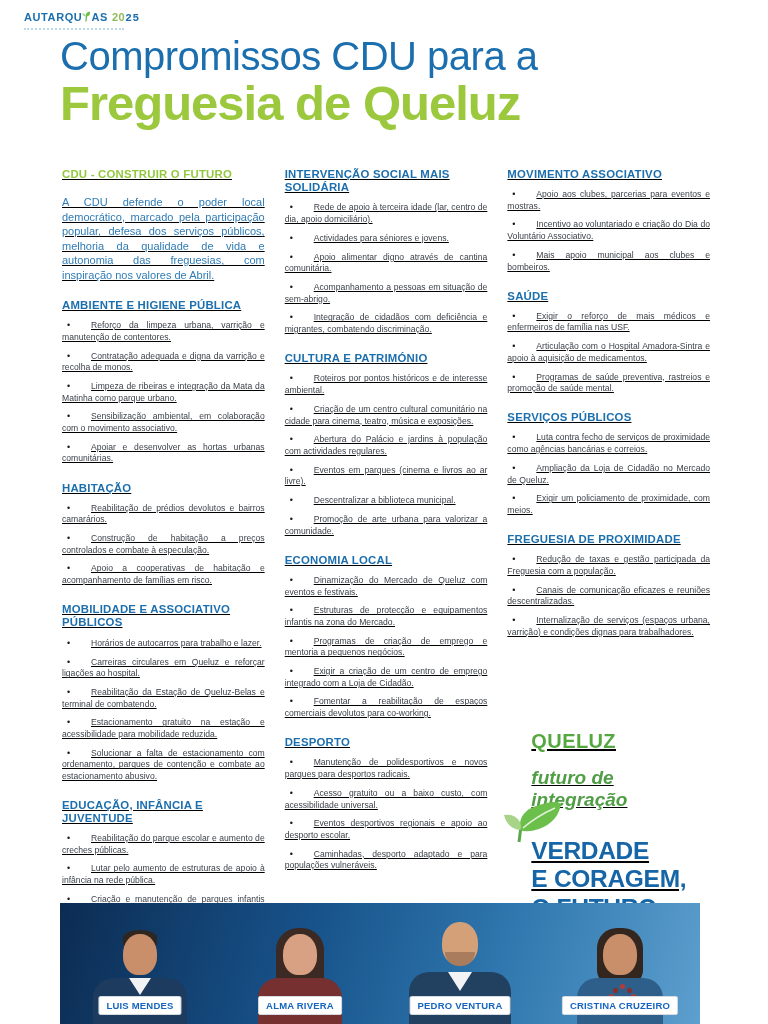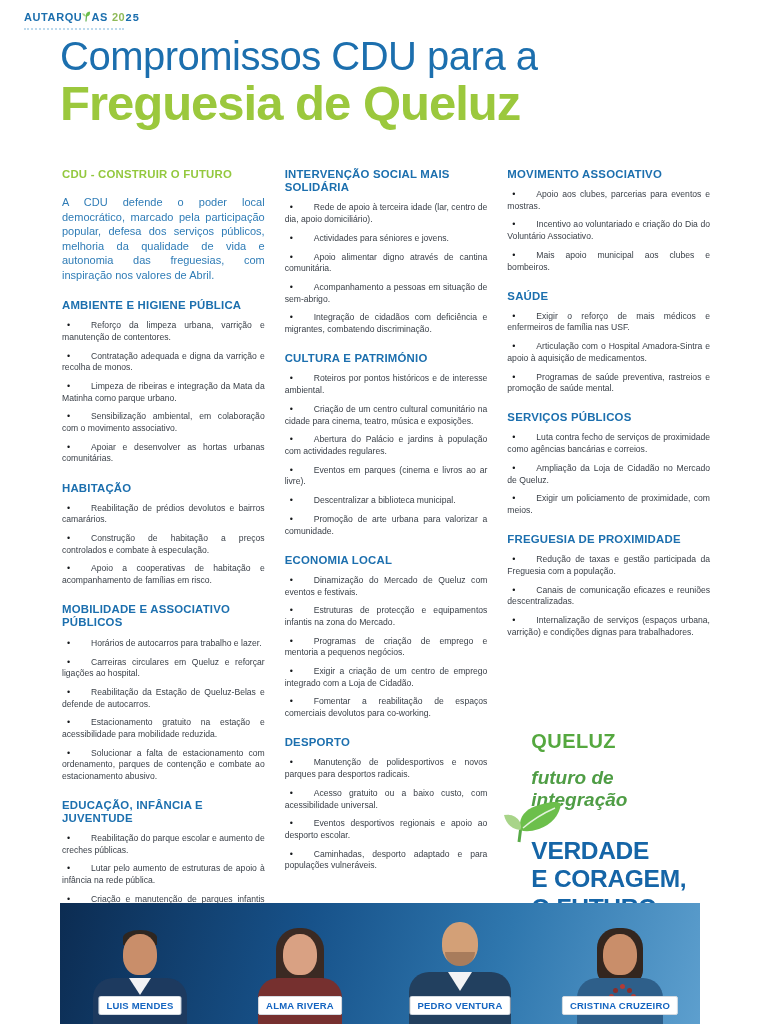--- a/index.html
+++ b/index.html
@@ -13,21 +13,21 @@
   .logo .yr-g{color:#8fba58;margin-left:4px;}
   .logo .yr-b{color:#1c6fae;font-family:Liberation Mono, monospace;}
   .logo-dots{position:absolute;left:24px;top:28px;width:100px;border-top:2px dotted #bcd9ec;}
 
   
   .titles{position:absolute;left:60px;top:36px;line-height:1.02;}
   .title1{font-size:40px;color:#1c6fae;font-weight:normal;letter-spacing:-.5px;}
   .title2{font-size:49px;color:#9bc83d;font-weight:bold;letter-spacing:-1px;margin-top:2px;}
 
   
-  .main{position:absolute;left:62px;top:162px;width:648px;display:flex;gap:20px;}
+  .main{position:absolute;left:62px;top:162px;width:648px;display:flex;gap:20px;text-decoration:underline;}
   .col{width:203px;}
   .sec-title{font-size:11.4px;font-weight:bold;color:#1c6fae;margin:17px 0 8px 0;
              letter-spacing:.2px;line-height:1.15;}
   .sec-title.green{color:#93c83e;}
   .sec:first-child .sec-title{margin-top:6px;}
   .intro{font-size:11px;color:#2f7cb6;line-height:1.32;text-align:justify;margin:14px 0 6px 0;}
   .bullet{font-size:8.6px;color:#3b4149;line-height:1.3;text-align:justify;margin:0 0 7.5px 0;}
   .bullet .dot{display:inline-block;width:24px;padding-left:5px;color:#15181b;font-size:9px;}
 
   
@@ -122,21 +122,21 @@
           <section class="sec">
             <h3 class="sec-title">HABITAÇÃO</h3>
             <p class="bullet"><span class="dot">•</span><span>Reabilitação de prédios devolutos e bairros camarários.</span></p>
             <p class="bullet"><span class="dot">•</span><span>Construção de habitação a preços controlados e combate à especulação.</span></p>
             <p class="bullet"><span class="dot">•</span><span>Apoio a cooperativas de habitação e acompanhamento de famílias em risco.</span></p>
           </section>
           <section class="sec">
             <h3 class="sec-title">MOBILIDADE E ASSOCIATIVO PÚBLICOS</h3>
             <p class="bullet"><span class="dot">•</span><span>Horários de autocarros para trabalho e lazer.</span></p>
             <p class="bullet"><span class="dot">•</span><span>Carreiras circulares em Queluz e reforçar ligações ao hospital.</span></p>
-            <p class="bullet"><span class="dot">•</span><span>Reabilitação da Estação de Queluz-Belas e defende de autocarros.</span></p>
+            <p class="bullet"><span class="dot">•</span><span>Reabilitação da Estação de Queluz-Belas e terminal de combatendo.</span></p>
             <p class="bullet"><span class="dot">•</span><span>Estacionamento gratuito na estação e acessibilidade para mobilidade reduzida.</span></p>
             <p class="bullet"><span class="dot">•</span><span>Solucionar a falta de estacionamento com ordenamento, parques de contenção e combate ao estacionamento abusivo.</span></p>
           </section>
           <section class="sec">
             <h3 class="sec-title">EDUCAÇÃO, INFÂNCIA E JUVENTUDE</h3>
             <p class="bullet"><span class="dot">•</span><span>Reabilitação do parque escolar e aumento de creches públicas.</span></p>
             <p class="bullet"><span class="dot">•</span><span>Lutar pelo aumento de estruturas de apoio à infância na rede pública.</span></p>
             <p class="bullet"><span class="dot">•</span><span>Criação e manutenção de parques infantis seguros e de campos de férias.</span></p>
             <p class="bullet"><span class="dot">•</span><span>Gratuitidade de refeições, manuais e actividades extracurriculares.</span></p>
             <p class="bullet"><span class="dot">•</span><span>Mais professores, auxiliares e terapias nas escolas.</span></p>

